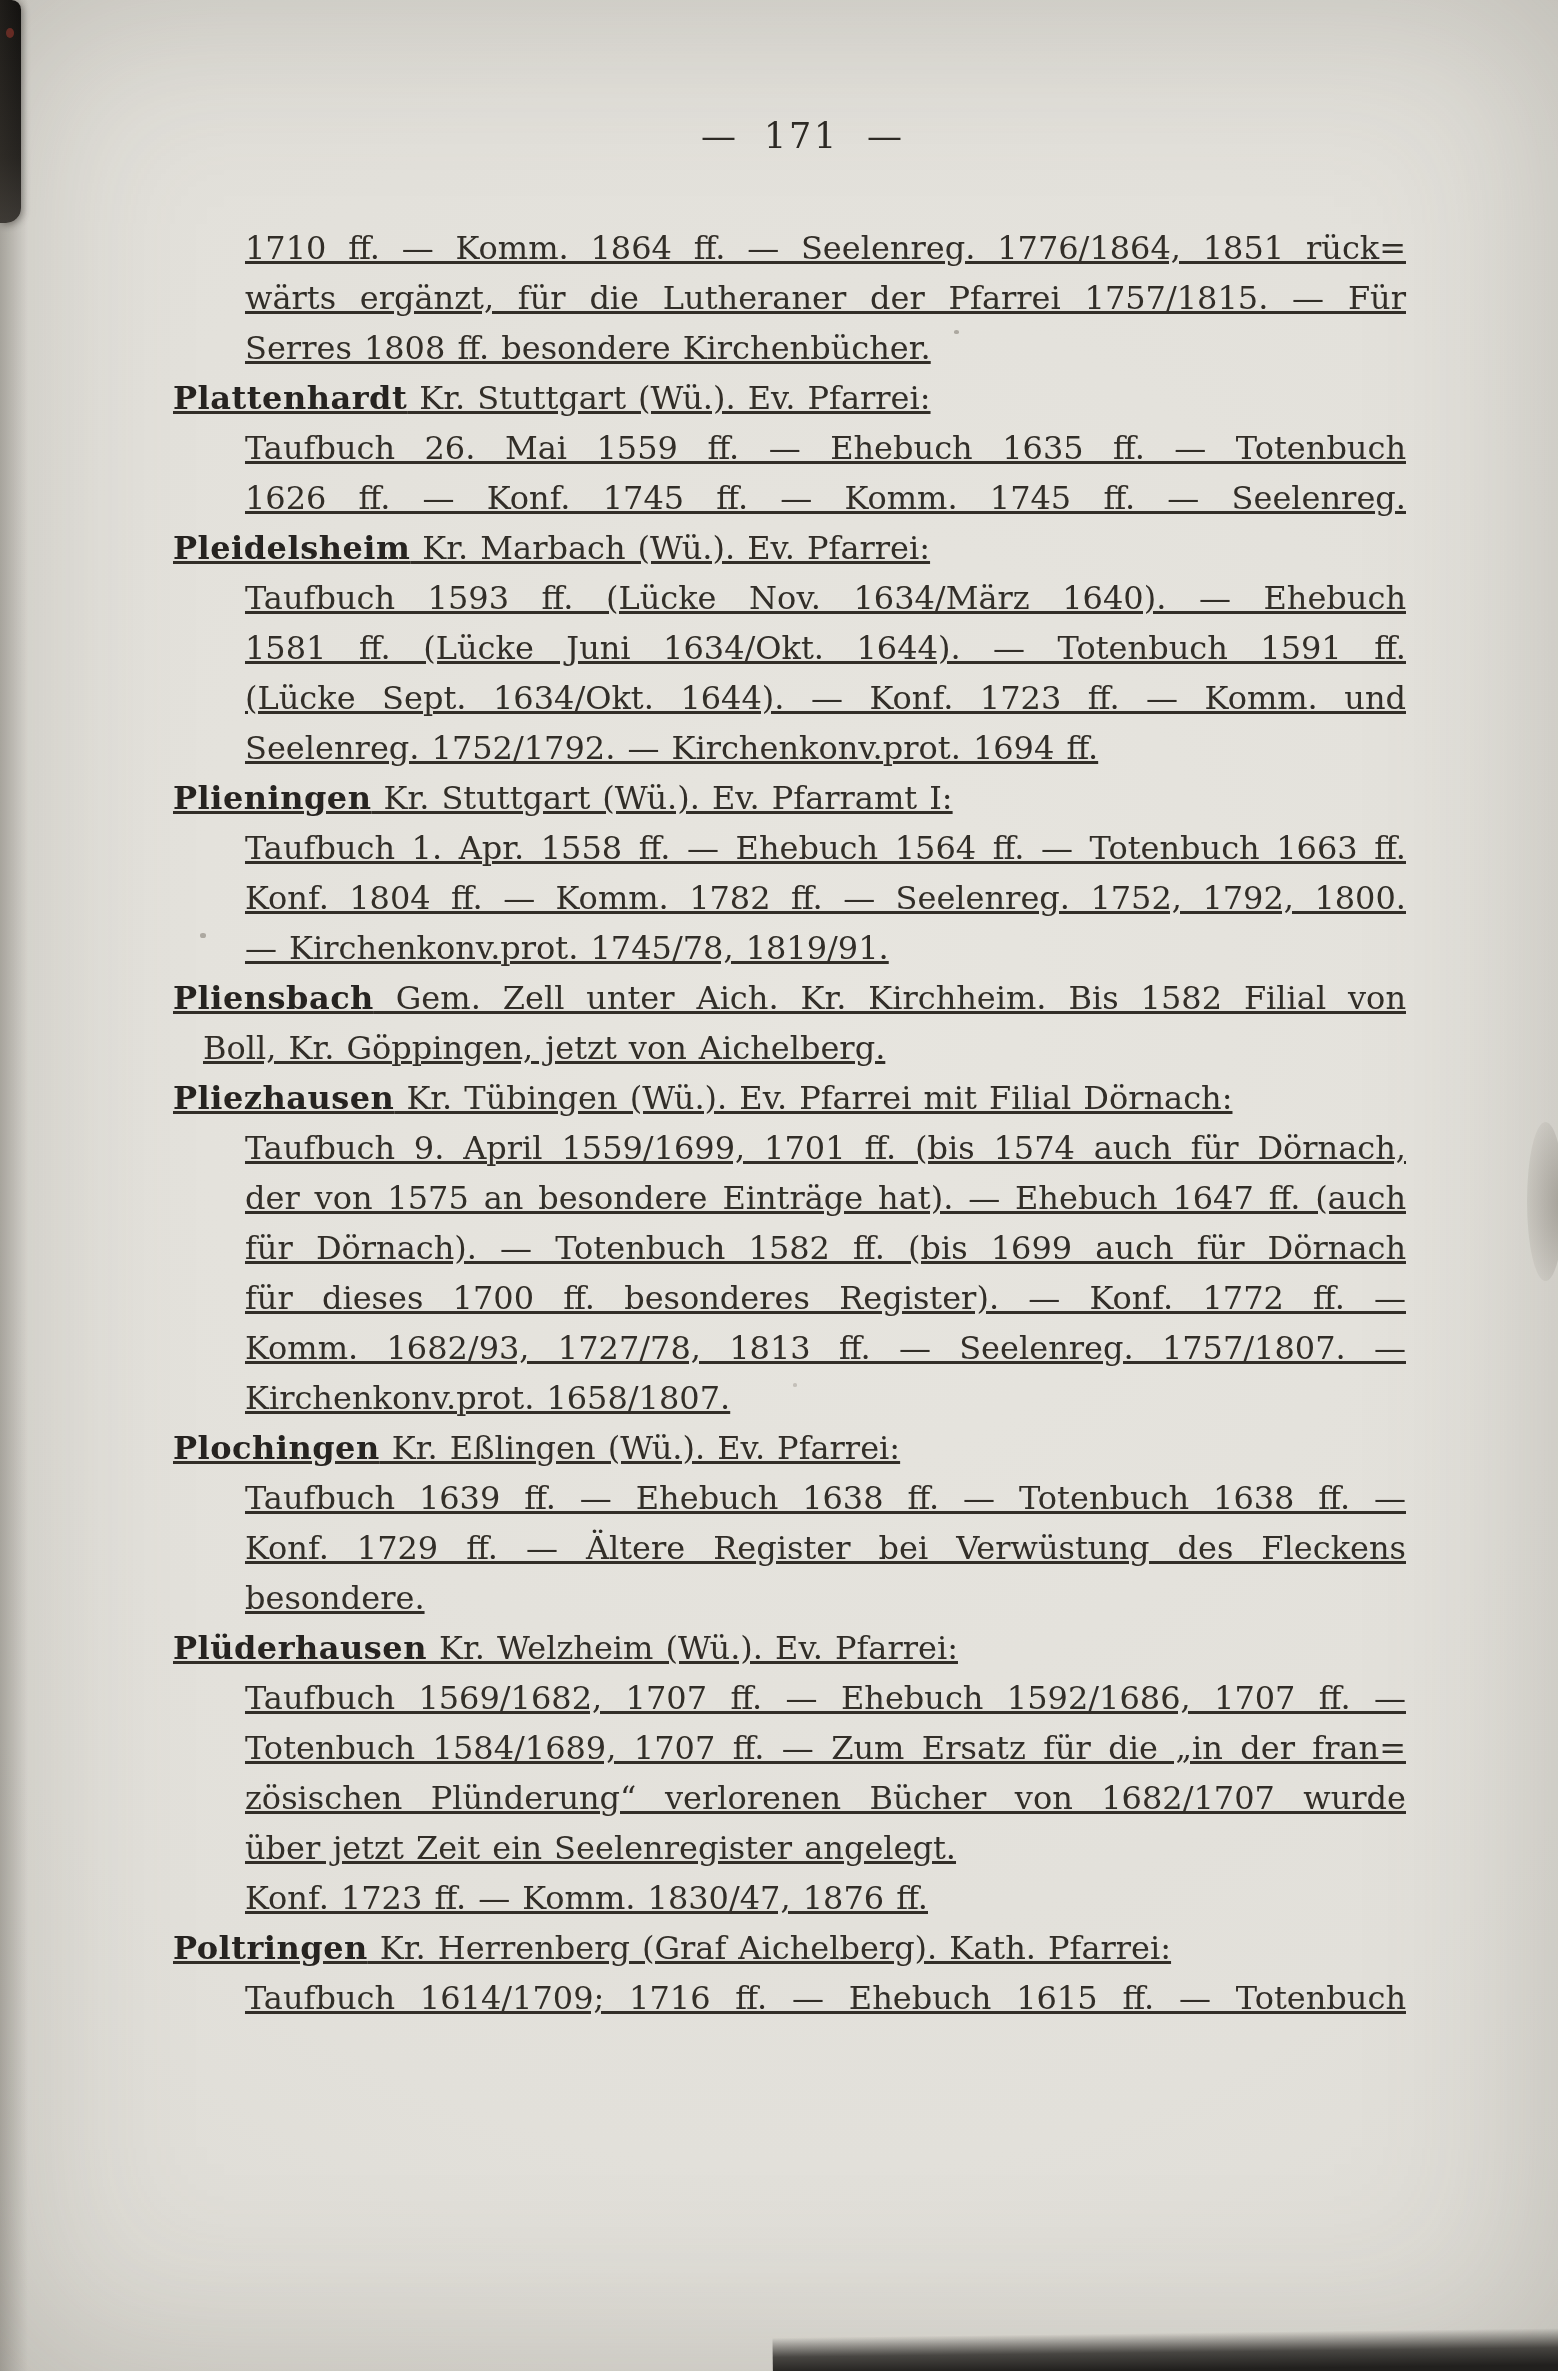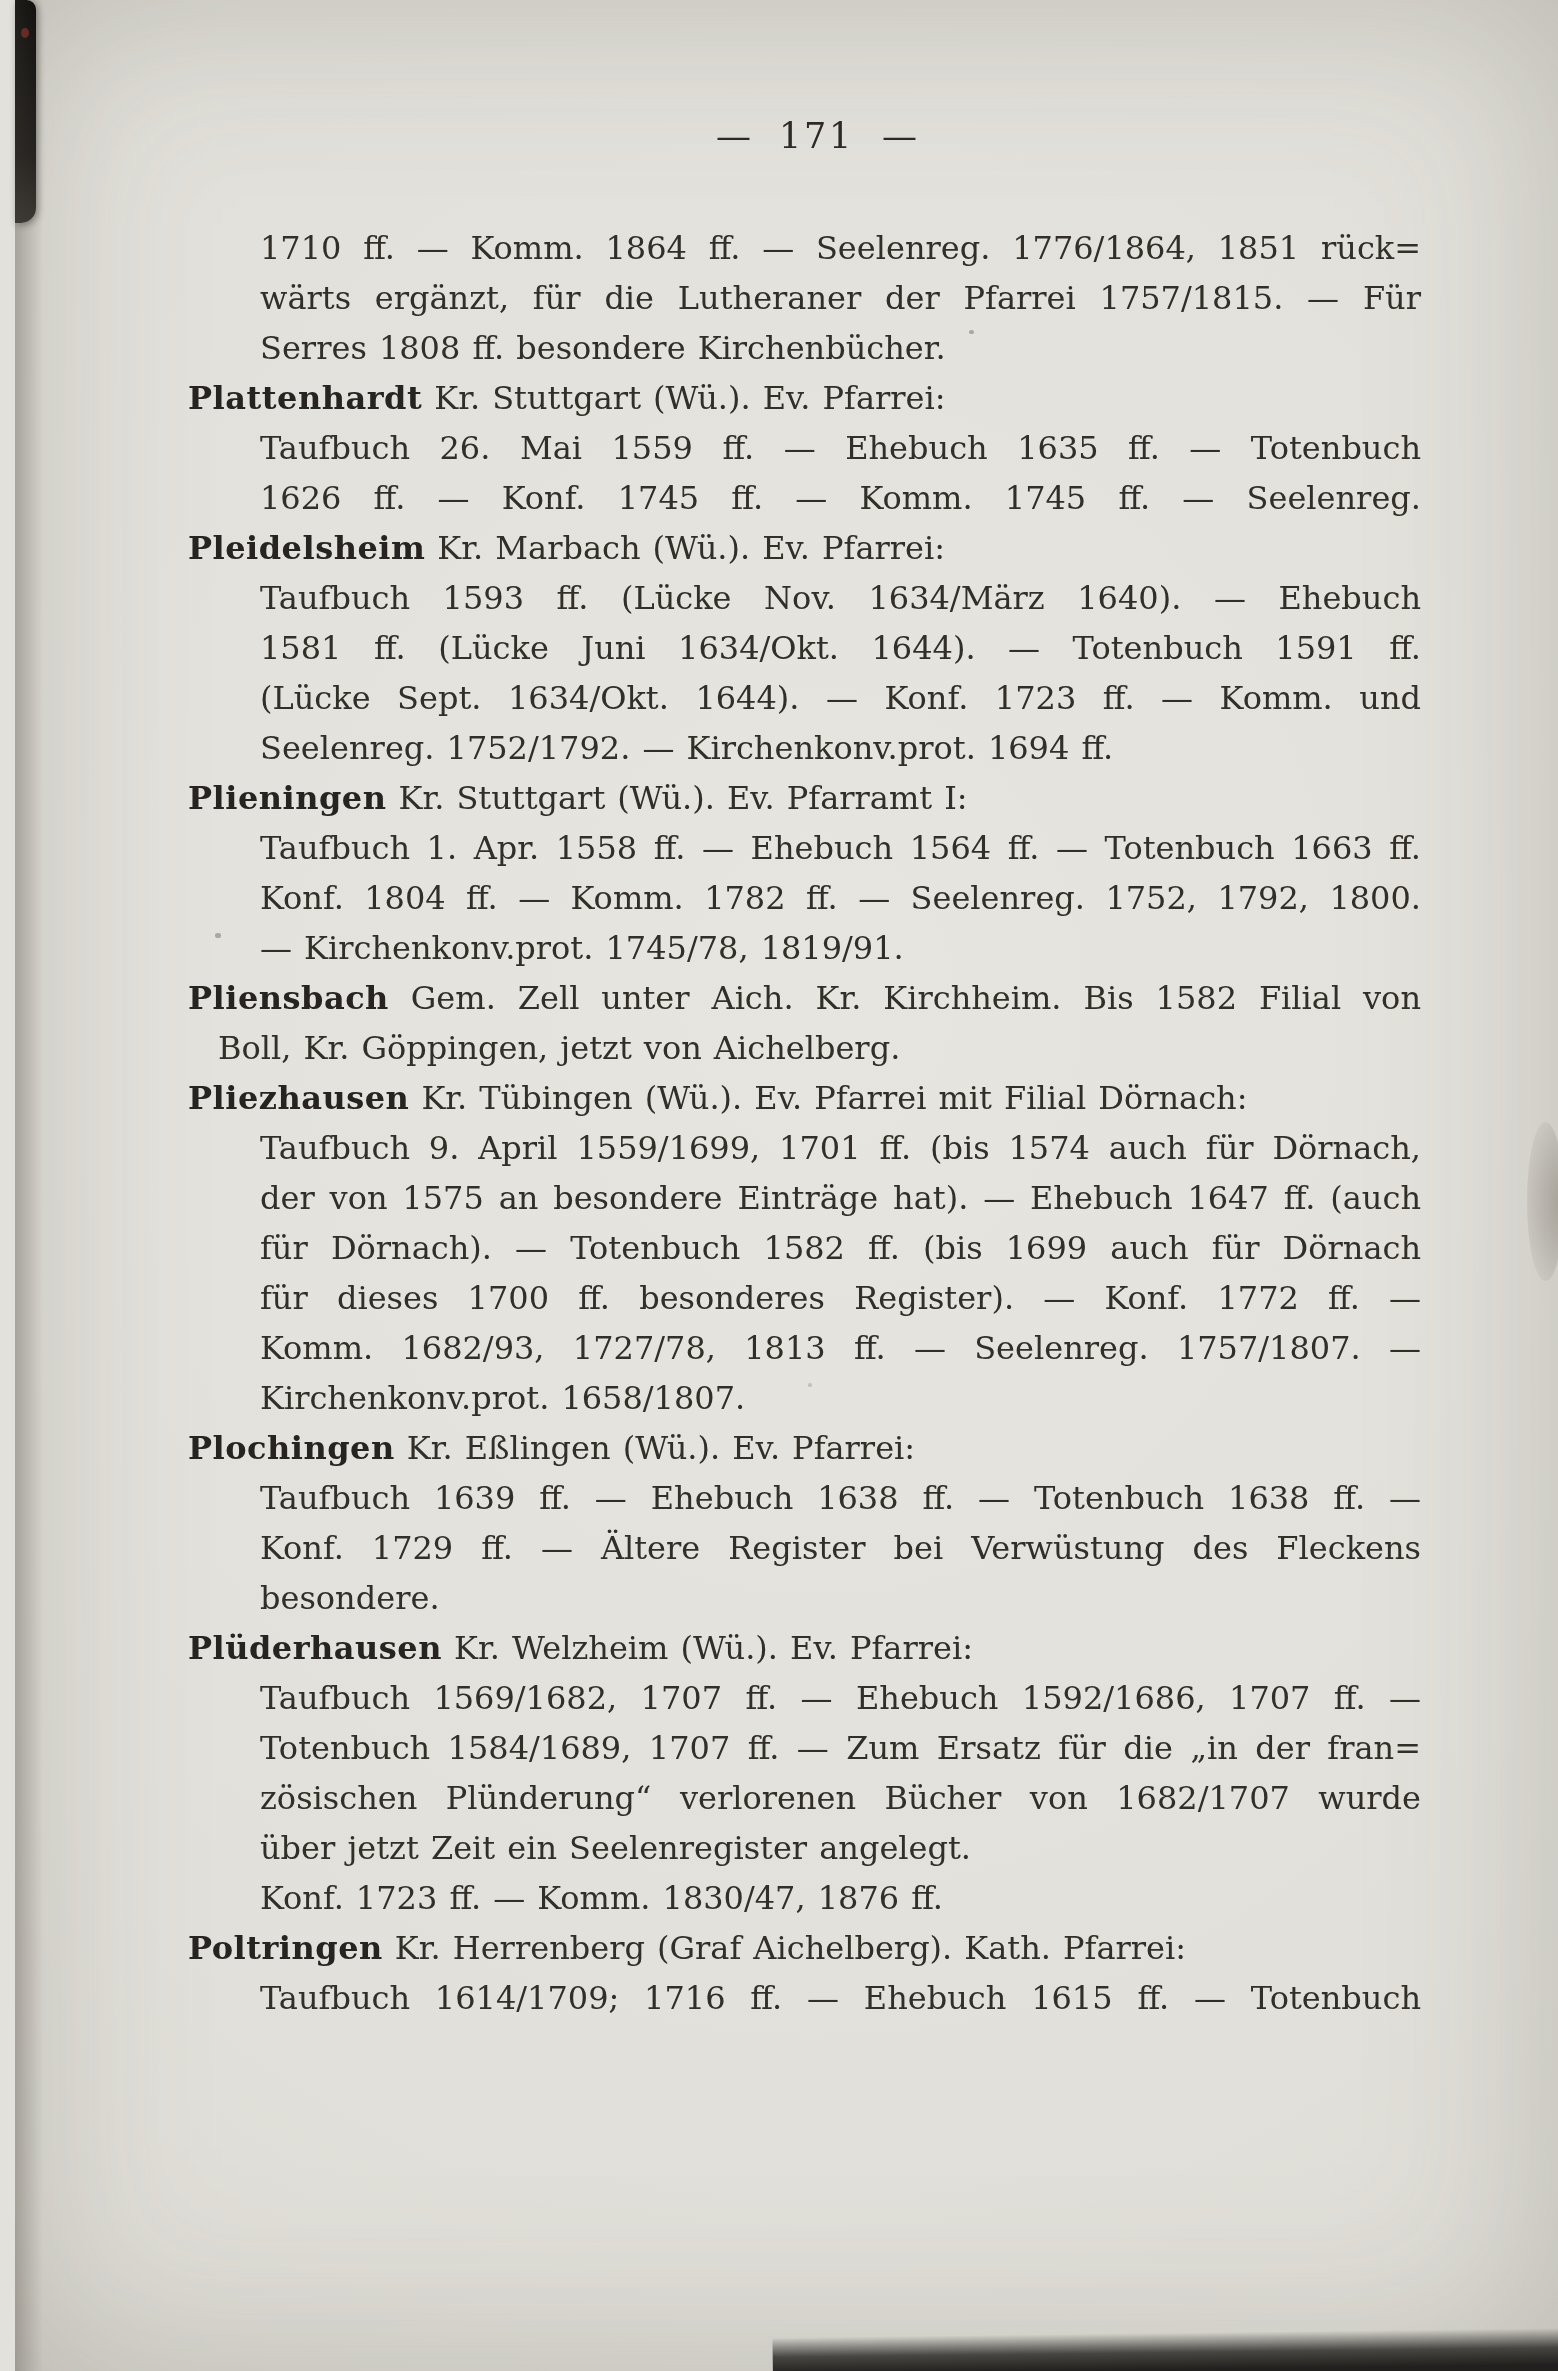--- a/index.html
+++ b/index.html
@@ -8,21 +8,20 @@
     overflow: hidden;
     background: #e3e1db;
     font-family: "DejaVu Serif", "Liberation Serif", serif;
   }
   .page {
     position: absolute; inset: 0;
     background:
       radial-gradient(ellipse 120% 90% at 52% 42%, #e7e5df 0%, #e2e0da 55%, #d9d7d0 100%);
     box-shadow: inset 0 0 187px rgba(95,90,78,0.28);
     color: #2f2b26;
-    margin-left: 15px;
   }
   
   .spine-mark {
     position: absolute; left: 0; top: 0; width: 20.6px; height: 223px;
     background: linear-gradient(to bottom, #0e0d0c, #23211e 70%, #3a3733);
     border-radius: 0 9.4px 15px 0;
     box-shadow: 1.9px 1.9px 7.5px rgba(40,36,30,0.45);
   }
   .spine-dot {
     position: absolute; left: 5.6px; top: 28px; width: 8.4px; height: 10.3px;
@@ -54,21 +53,21 @@
   }
   .page-head .num { margin: 0 28px; letter-spacing: 2.8px; }
 
   
   .text-block {
     position: absolute; left: 173px; top: 223px; width: 1233px;
     font-size: 32px; line-height: 50px;
     word-spacing: 1.9px;
     color: #322e28;
   }
-  .ln { white-space: nowrap; }
+  .ln { white-space: nowrap; text-decoration: underline; }
   .ind  { padding-left: 72px; }
   .ind2 { padding-left: 30px; }
   .fill { text-align: justify; text-align-last: justify; white-space: normal; }
   .headword { font-weight: 700; letter-spacing: 0.5px; color: #262320; }
 </style>
 </head>
 <body>
 
 <div class="page">
 

